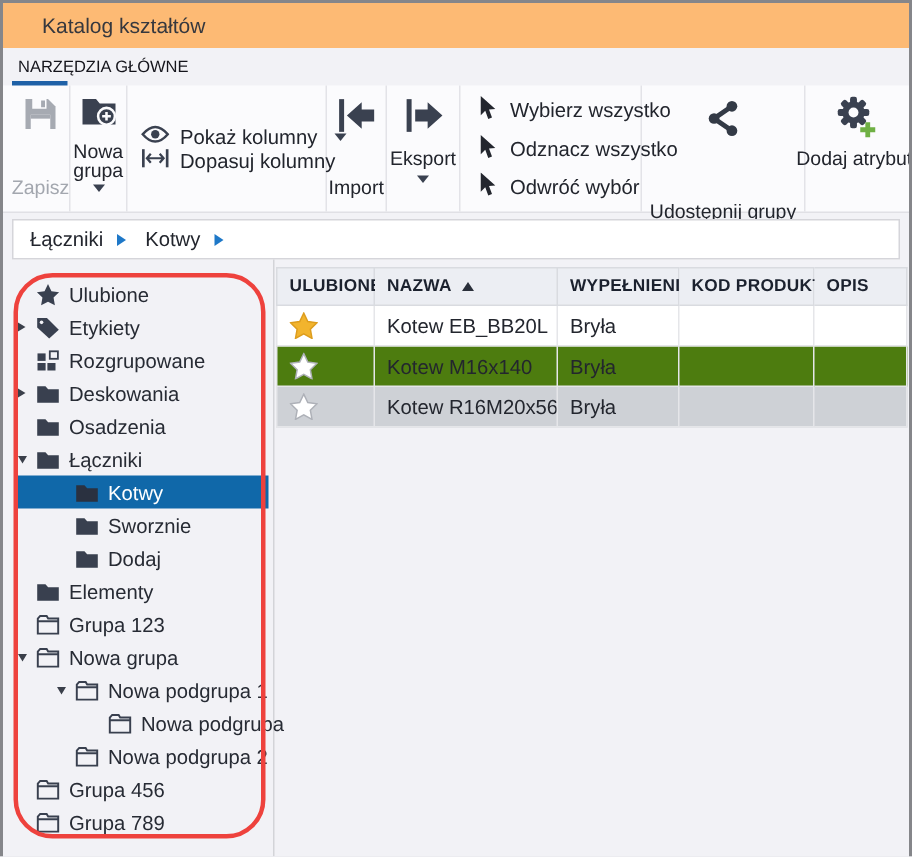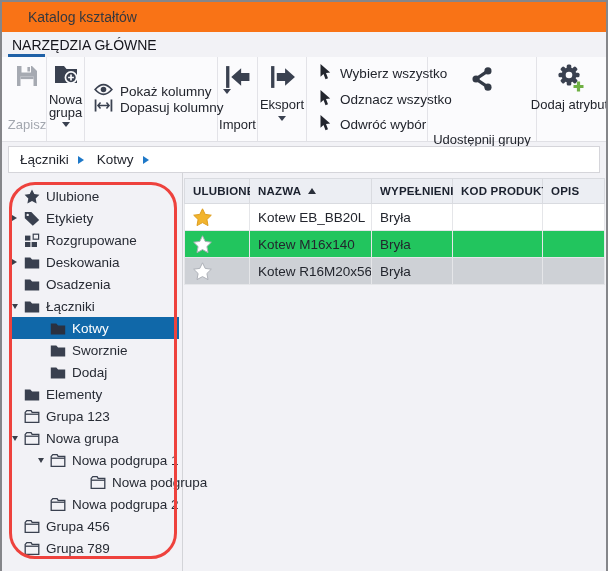--- a/index.html
+++ b/index.html
@@ -5,25 +5,25 @@
   html,body{margin:0;padding:0;background:#e8e8ec;}
   *{box-sizing:border-box;}
   .window{
     position:relative;width:608px;height:571px;
     background:#f2f2f6;
     border-left:2px solid #85868a;border-top:2px solid #85868a;border-right:2px solid #85868a;
     font-family:"Liberation Sans",sans-serif;
     overflow:hidden;
   }
   
-  .titlebar{position:absolute;left:0;top:0;right:0;height:30px;background:#f97316;
+  .titlebar{position:absolute;left:0;top:0;right:0;height:30px;background:#fdba74;
     display:flex;align-items:center;padding-left:26px;font-size:14px;color:#36383e;}
   
   .tabrow{position:absolute;left:0;top:30px;right:0;height:25px;display:flex;align-items:center;padding-left:10px;}
-  .tabrow .tab{font-size:14px;color:#14141b;}
+  .tabrow .tab{font-size:11px;color:#14141b;}
   .tab-underline{position:absolute;left:6px;top:52px;width:37px;height:4px;background:#1f61a7;}
   
   .ribbon{position:absolute;left:0;top:55px;right:0;height:85px;background:#fbfbfd;
     border-bottom:1px solid #e0e0e5;display:flex;padding-left:6px;}
   .rcell{border-right:1px solid #e3e3e8;display:flex;flex-direction:column;align-items:center;height:84px;}
   .rcell .rlabel{font-size:13px;color:#22252d;white-space:nowrap;}
   .c-save{width:39px;justify-content:space-between;padding:7px 0 9px;}
   .c-save .rlabel{color:#a3a7af;}
   .c-new{width:38px;justify-content:flex-start;padding:5px 0 2px;}
   .c-new .rlabel{text-align:center;line-height:13px;margin-top:2px;}
@@ -51,38 +51,38 @@
   
   .tree{position:absolute;left:8px;top:183px;width:169px;}
   .trow{height:22px;display:flex;align-items:center;font-size:13.5px;color:#272b34;cursor:default;white-space:nowrap;}
   .trow.sel{background:#1068a9;color:#ffffff;}
   .expslot{width:12px;display:flex;align-items:center;justify-content:flex-start;flex:none;}
   .exp-c{width:0;height:0;border-left:5px solid #3a3f4a;border-top:3.5px solid transparent;border-bottom:3.5px solid transparent;}
   .exp-e{width:0;height:0;border-top:5px solid #3a3f4a;border-left:3.5px solid transparent;border-right:3.5px solid transparent;}
   .ticon{width:16px;height:15px;margin-right:6px;flex:none;display:flex;align-items:center;}
   .ticon svg{display:block;}
   .ind1{padding-left:28px;}
-  .ind2{padding-left:68px;}
+  .ind2{padding-left:50px;}
   .ind0{padding-left:2px;}
   .annotation{position:absolute;left:7px;top:180px;width:168px;height:377px;
     border:3.5px solid #ee423d;border-radius:26px;pointer-events:none;z-index:5;}
   
   .table{position:absolute;left:182px;top:176px;width:421px;}
   .thead{display:flex;height:26px;}
   .th{background:#eceef3;border:1px solid #d9dbe0;border-left:none;display:flex;align-items:center;
     padding-left:8px;font-size:11.5px;font-weight:bold;color:#1b212e;letter-spacing:.2px;white-space:nowrap;}
   .th:first-child{border-left:1px solid #d9dbe0;}
   .sort-asc{width:0;height:0;border-bottom:6px solid #2a2f3a;border-left:4.5px solid transparent;
     border-right:4.5px solid transparent;display:inline-block;margin-left:7px;}
   .tr{display:flex;height:27px;}
   .td{border-right:1px solid #e5e6e9;border-bottom:1px solid #e5e6e9;display:flex;align-items:center;
     padding-left:8px;font-size:13.5px;color:#23262e;white-space:nowrap;overflow:hidden;}
   .td:first-child{border-left:1px solid #e5e6e9;}
   .r0{background:#ffffff;}
-  .r1{background:#22c55e;}
+  .r1{background:#4d7c0f;}
   .r2{background:#ced1d6;}
   .w0{width:66px;}.w1{width:122px;}.w2{width:81px;}.w3{width:90px;}.w4{width:62px;}
   .star{display:block;}
   .star.gold polygon{fill:#f2b42d;stroke:#dd9d1e;}
   .star.white polygon{fill:#ffffff;stroke:#aeb1b8;}
 </style>
 </head>
 <body>
 
 <div class="window">

